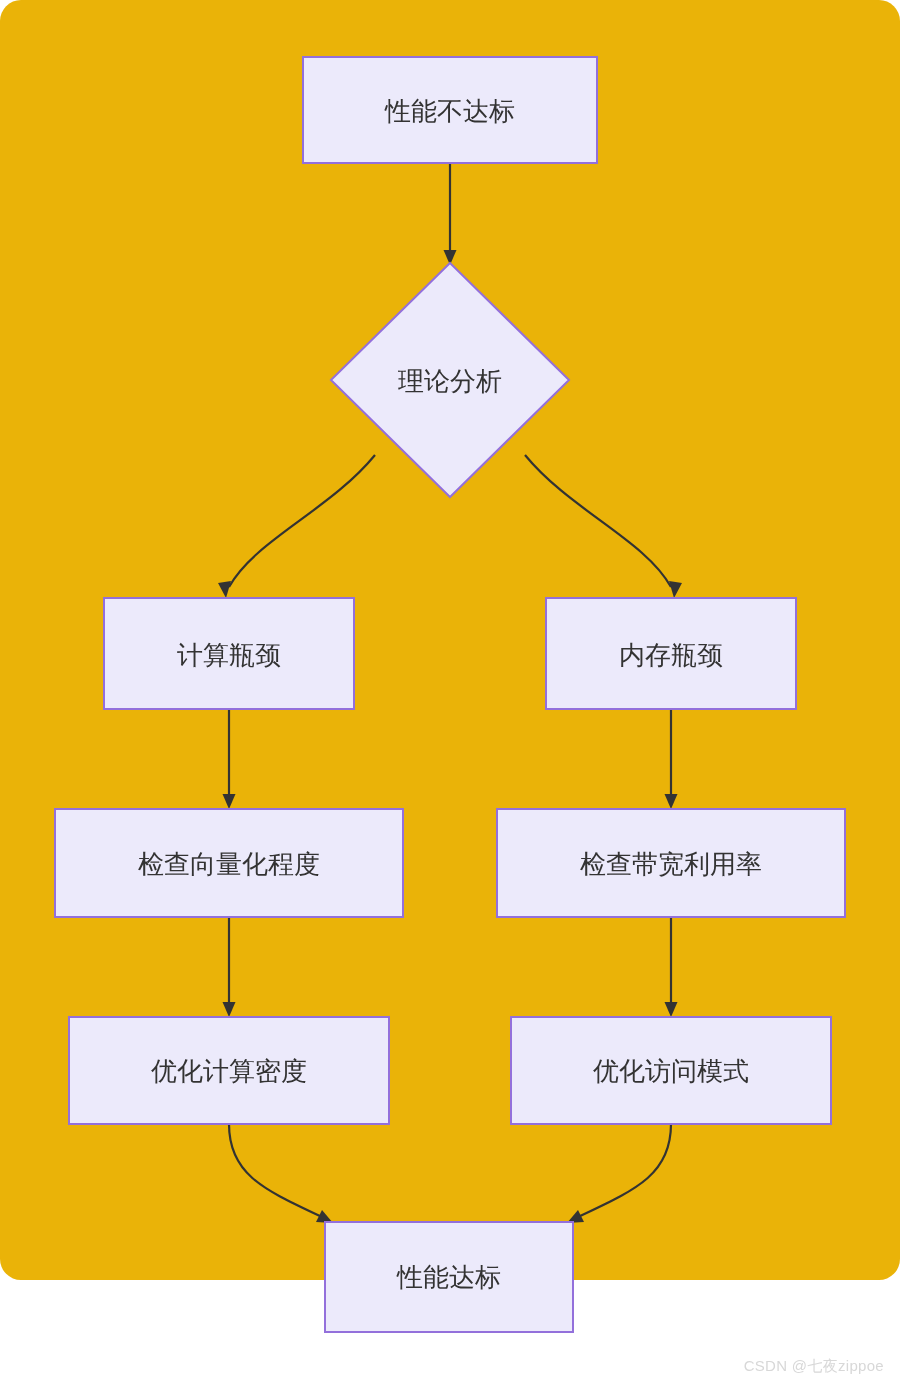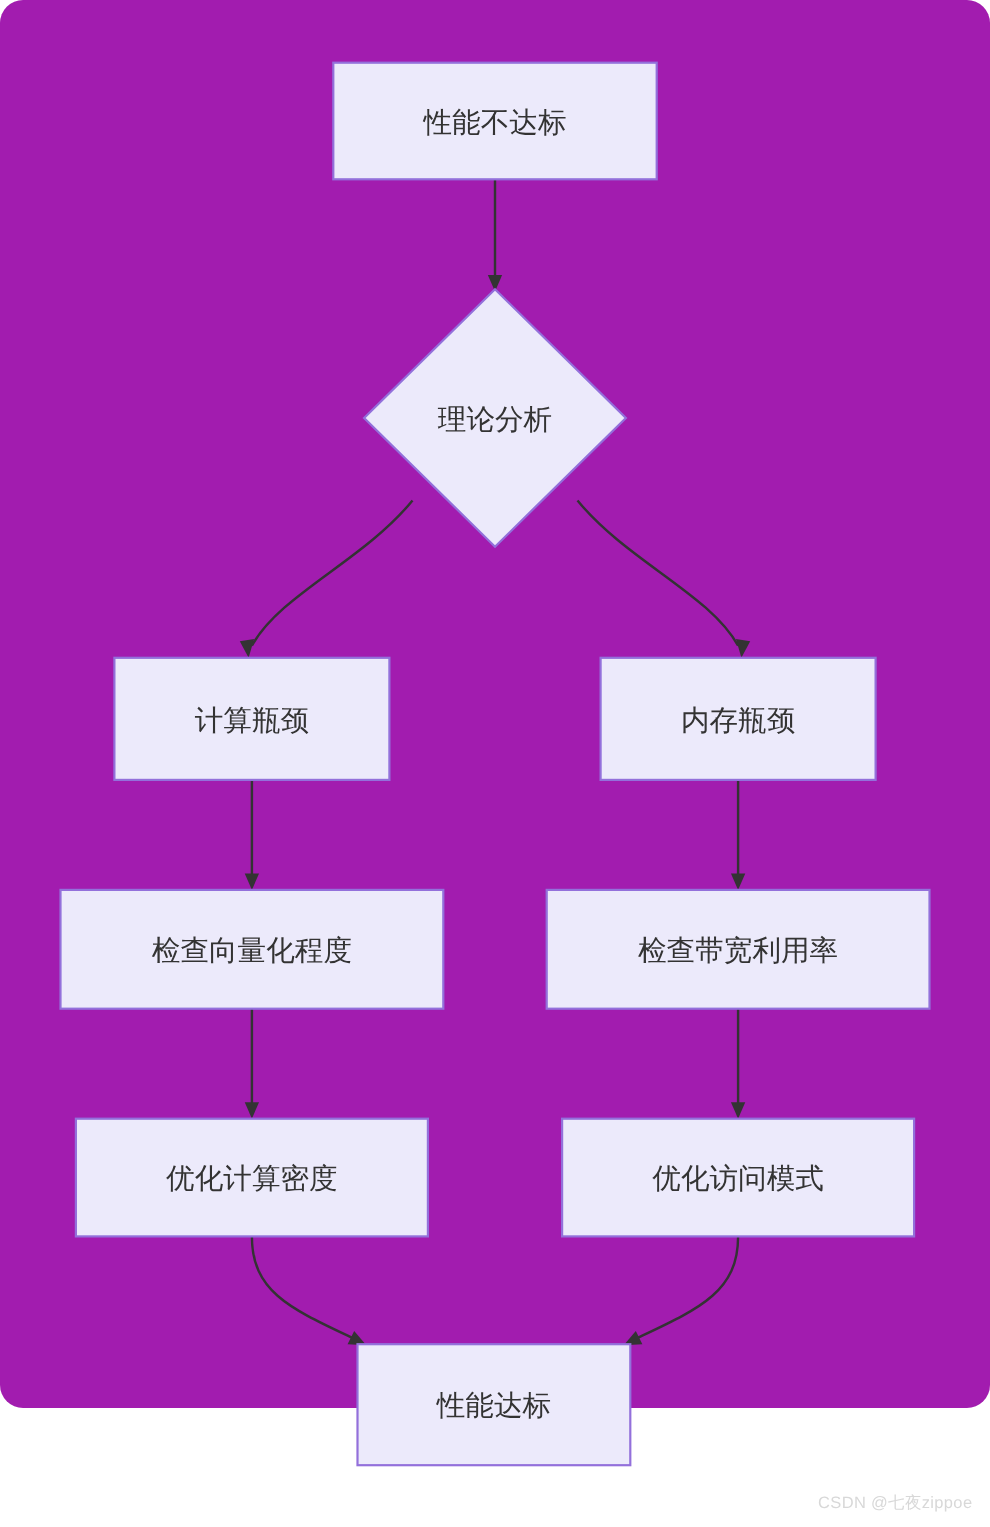--- a/index.html
+++ b/index.html
@@ -10,21 +10,21 @@
   body {
     width: 900px;
     height: 1388px;
     font-family: "Liberation Sans", "DejaVu Sans", sans-serif;
     overflow: hidden;
   }
   #flow-root {
     position: relative;
     width: 900px;
     height: 1280px;
-    background: #a21caf;
+    background: #eab308;
     border-radius: 21px;
   }
   svg#flow-svg {
     display: block;
     width: 900px;
     height: 1388px;
   }
   .node-shape {
     fill: #eceafb;
     stroke: #9370db;

